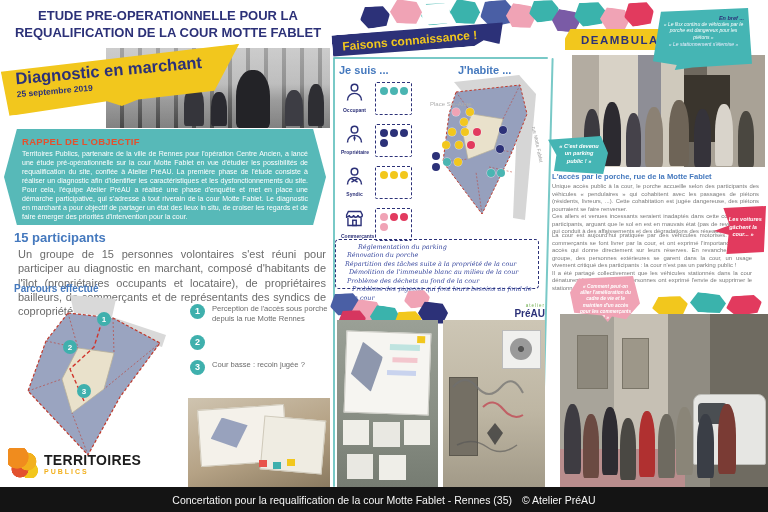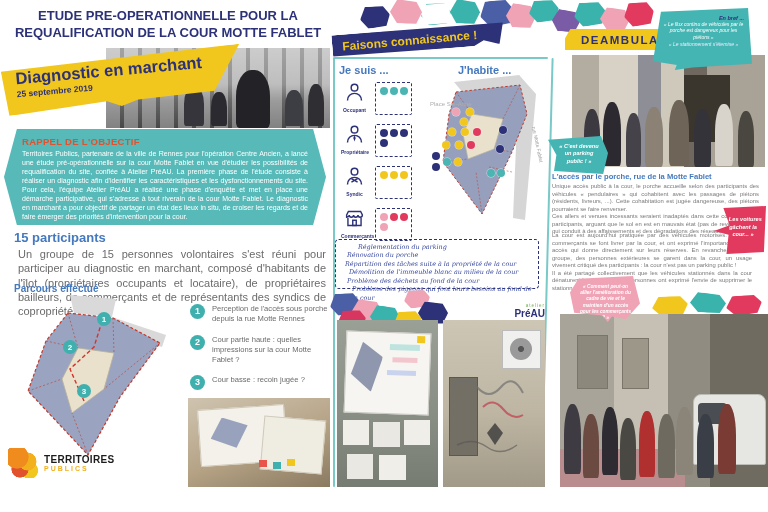--- a/index.html
+++ b/index.html
@@ -80,21 +80,20 @@
     </svg>
   </div>
 
   <div class="abs" style="left:190px;top:304px;width:140px;">
     <div style="display:flex;gap:7px;margin-bottom:10px;">
       <span style="flex:0 0 15px;height:15px;border-radius:50%;background:#3fb0ad;color:#fff;font-weight:bold;font-size:9px;text-align:center;line-height:15px;">1</span>
       <span class="body-gray" style="font-size:7.6px;line-height:1.35;">Perception de l'accès sous porche depuis la rue Motte Rennes</span>
     </div>
     <div style="display:flex;gap:7px;margin-bottom:10px;">
       <span style="flex:0 0 15px;height:15px;border-radius:50%;background:#3fb0ad;color:#fff;font-weight:bold;font-size:9px;text-align:center;line-height:15px;">2</span>
-      <span class="body-gray" style="font-size:7.6px;line-height:1.35;">Cour partie haute : quelles impressions sur la cour Motte Fablet ?</span>
     </div>
     <div style="display:flex;gap:7px;">
       <span style="flex:0 0 15px;height:15px;border-radius:50%;background:#3fb0ad;color:#fff;font-weight:bold;font-size:9px;text-align:center;line-height:15px;">3</span>
       <span class="body-gray" style="font-size:7.6px;line-height:1.35;">Cour basse : recoin jugée ?</span>
     </div>
   </div>
 
   <div class="abs" style="left:188px;top:398px;width:142px;height:89px;background:linear-gradient(160deg,#cfc4b0 0%,#b5a285 55%,#8a7a60 100%);overflow:hidden;">
     <span class="abs" style="left:8%;top:10%;width:60%;height:62%;background:#f4f1ea;transform:rotate(-4deg);border:1px solid #cfc9ba;"></span>
     <span class="abs" style="left:52%;top:22%;width:42%;height:58%;background:#efece2;transform:rotate(5deg);border:1px solid #cfc9ba;"></span>
@@ -104,21 +103,21 @@
     <span class="abs" style="left:70%;top:69%;width:8px;height:7px;background:#f2c71d;"></span>
   </div>
 
   <div class="abs" style="left:8px;top:448px;display:flex;gap:6px;align-items:center;">
     <span style="width:30px;height:30px;background:
           radial-gradient(circle at 30% 30%,#f08c1e 0 38%,transparent 40%),
           radial-gradient(circle at 65% 45%,#f2b01d 0 34%,transparent 36%),
           radial-gradient(circle at 40% 70%,#e2512e 0 30%,transparent 32%),
           radial-gradient(circle at 72% 75%,#f2c71d 0 26%,transparent 28%);"></span>
     <span>
-      <span style="display:block;font-weight:bold;font-size:10px;color:#1c1c1c;letter-spacing:.3px;">TERRITOIRES</span>
+      <span style="display:block;font-weight:bold;font-size:14px;color:#1c1c1c;letter-spacing:.3px;">TERRITOIRES</span>
       <span style="display:block;font-weight:bold;font-size:7px;color:#f2b01d;letter-spacing:2px;">PUBLICS</span>
     </span>
   </div>
 
   <i class="bub" style="left:360px;top:6px;width:30px;height:22px;background:#2c3178;transform:rotate(-6deg);"></i>
   <i class="bub" style="left:390px;top:0;width:32px;height:24px;background:#f0a3b5;transform:rotate(5deg);"></i>
   <i class="bub" style="left:421px;top:3px;width:30px;height:22px;background:#fff;border:1.5px solid #3ab3ac;transform:rotate(-4deg);box-sizing:border-box;"></i>
   <i class="bub" style="left:450px;top:0;width:30px;height:24px;background:#3ab3ac;transform:rotate(6deg);"></i>
   <i class="bub" style="left:480px;top:0;width:34px;height:26px;background:#4a5fa5;transform:rotate(-8deg);"></i>
   <i class="bub" style="left:506px;top:4px;width:30px;height:24px;background:#f0a3b5;transform:rotate(6deg);"></i>
@@ -356,14 +355,18 @@
     <span class="sil" style="left:11%;top:58%;width:16px;height:64px;background:#6b4a42;"></span>
     <span class="sil" style="left:20%;top:54%;width:16px;height:68px;background:#2e2c32;"></span>
     <span class="sil" style="left:29%;top:60%;width:16px;height:62px;background:#4a4843;"></span>
     <span class="sil" style="left:38%;top:56%;width:16px;height:66px;background:#b03030;"></span>
     <span class="sil" style="left:47%;top:58%;width:17px;height:64px;background:#6e6a60;"></span>
     <span class="sil" style="left:56%;top:54%;width:17px;height:68px;background:#8a8578;"></span>
     <span class="sil" style="left:66%;top:58%;width:17px;height:64px;background:#3a3e46;"></span>
     <span class="sil" style="left:76%;top:52%;width:18px;height:70px;background:#7a3b34;"></span>
   </div>
 
+  <div class="abs" style="left:0;top:487px;width:768px;height:25px;background:#141414;display:flex;align-items:center;justify-content:center;gap:10px;">
+    <span style="color:#f5f5f5;font-size:10.5px;">Concertation pour la requalification de la cour Motte Fablet - Rennes (35)</span>
+    <span style="color:#f5f5f5;font-size:10.5px;">© Atelier PréAU</span>
+  </div>
 
 </div>
 
 </body></html>

